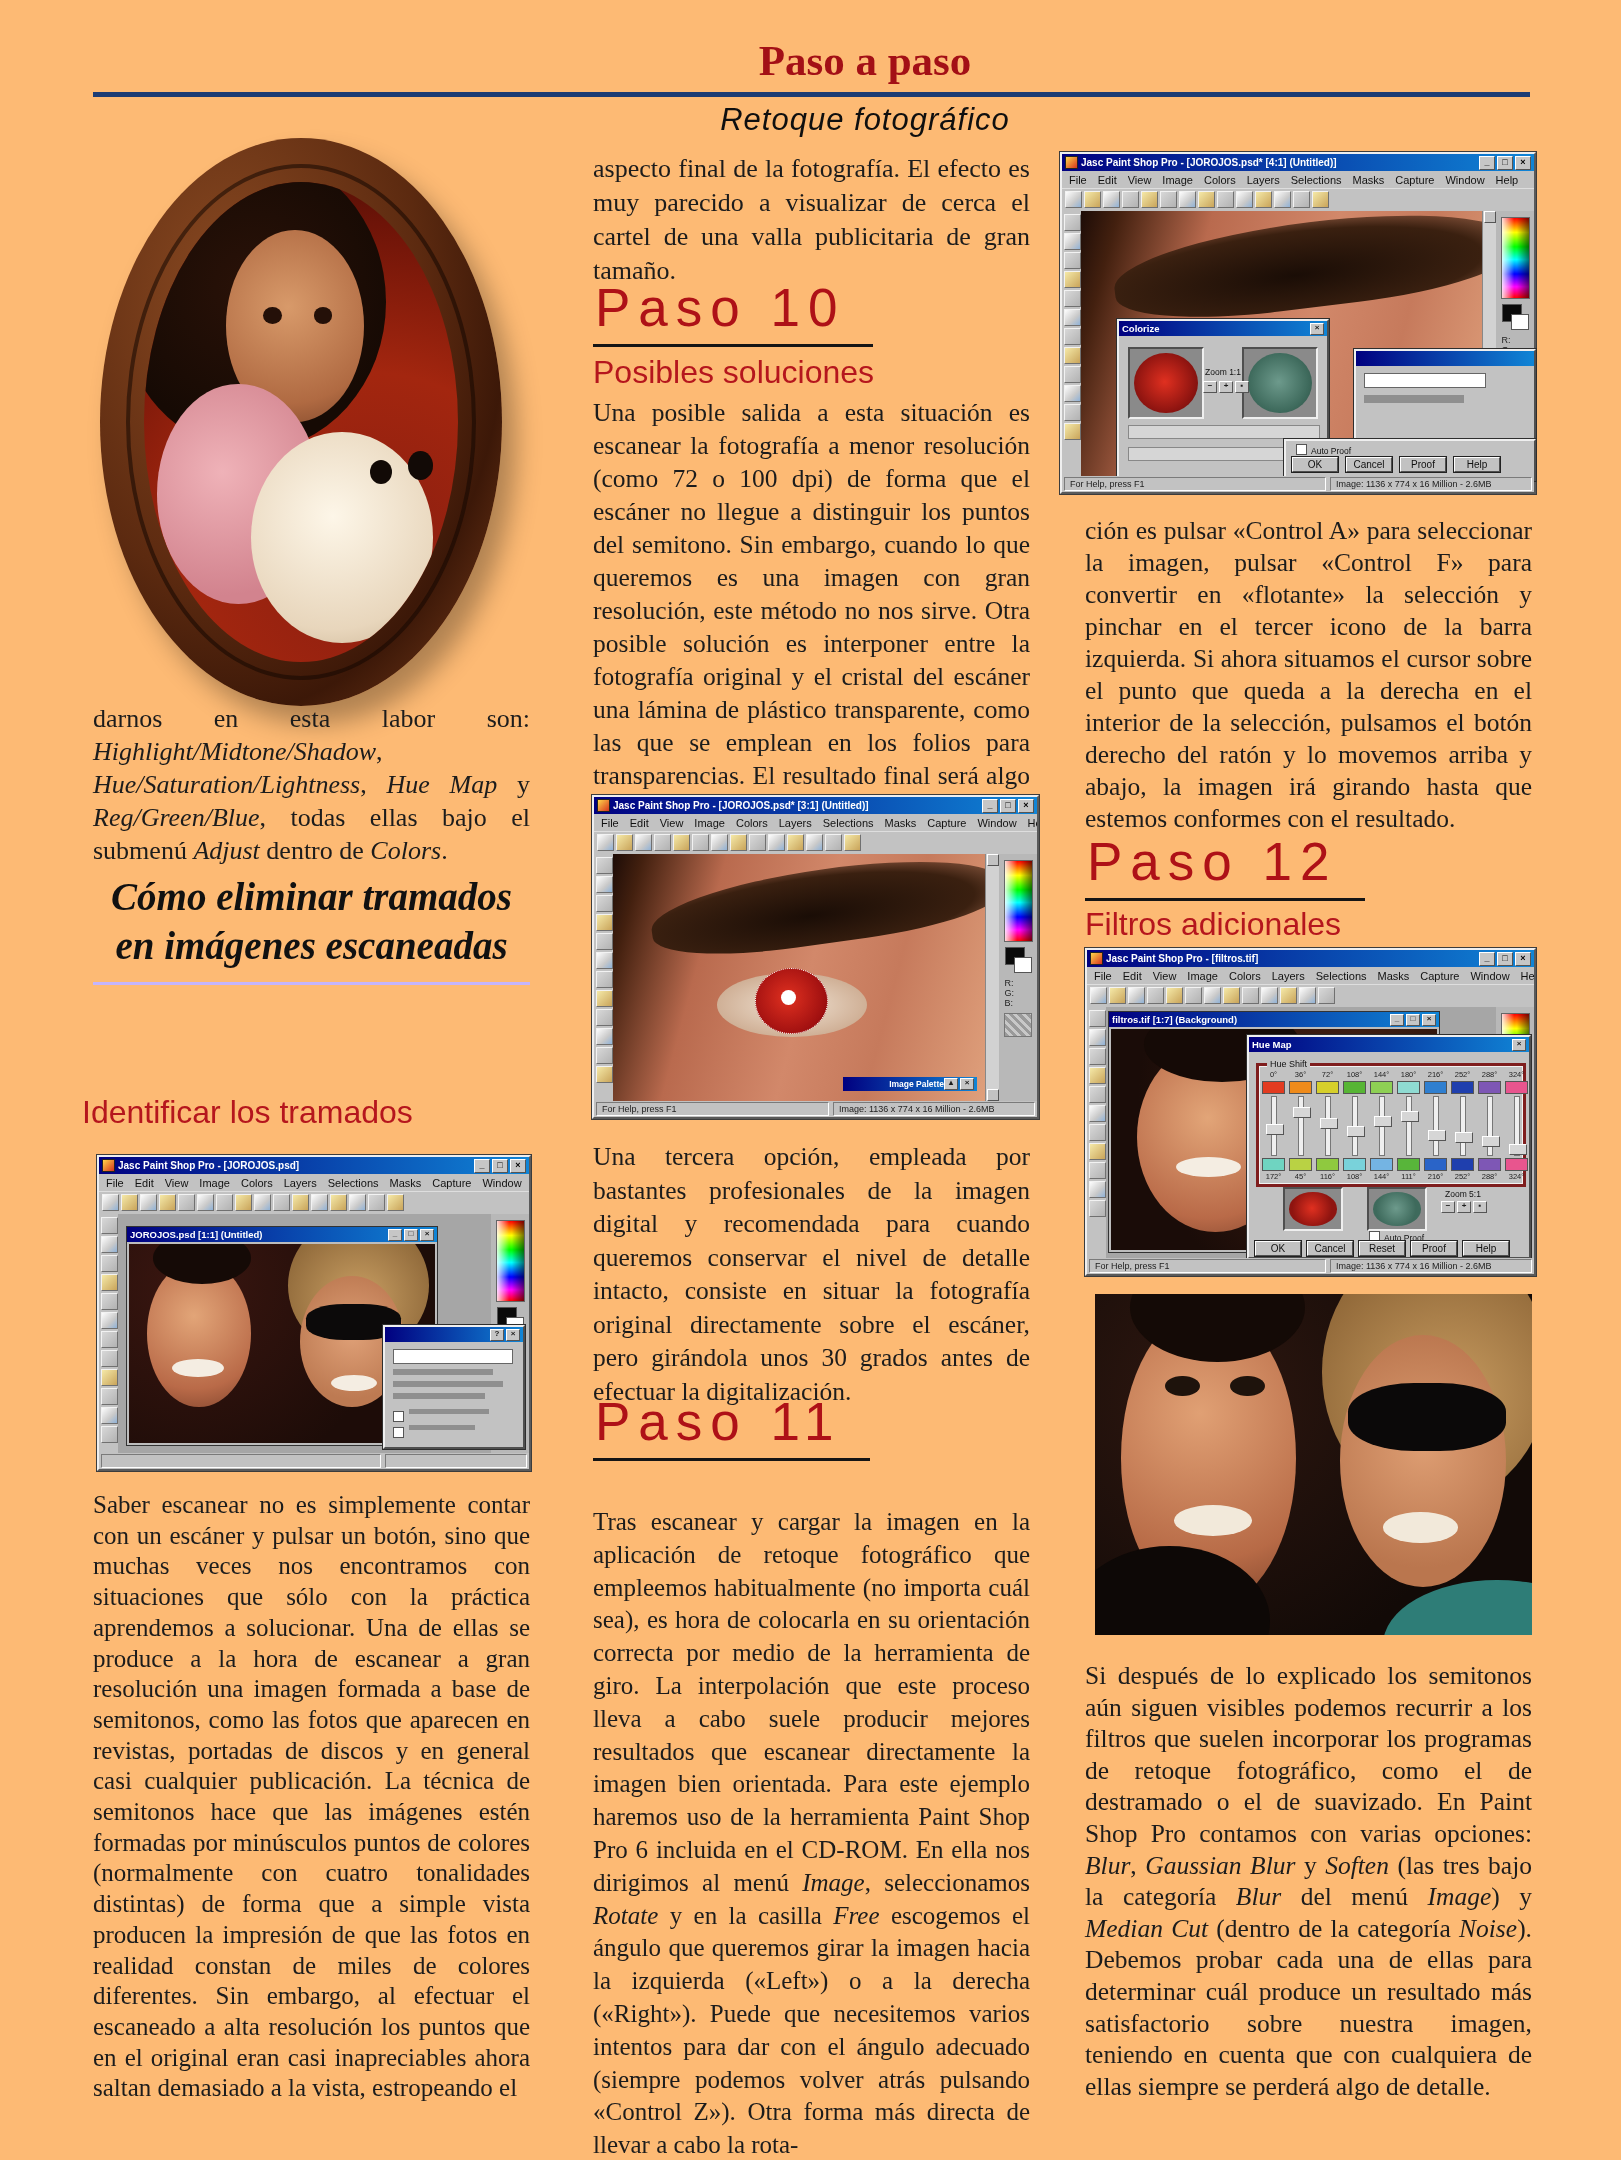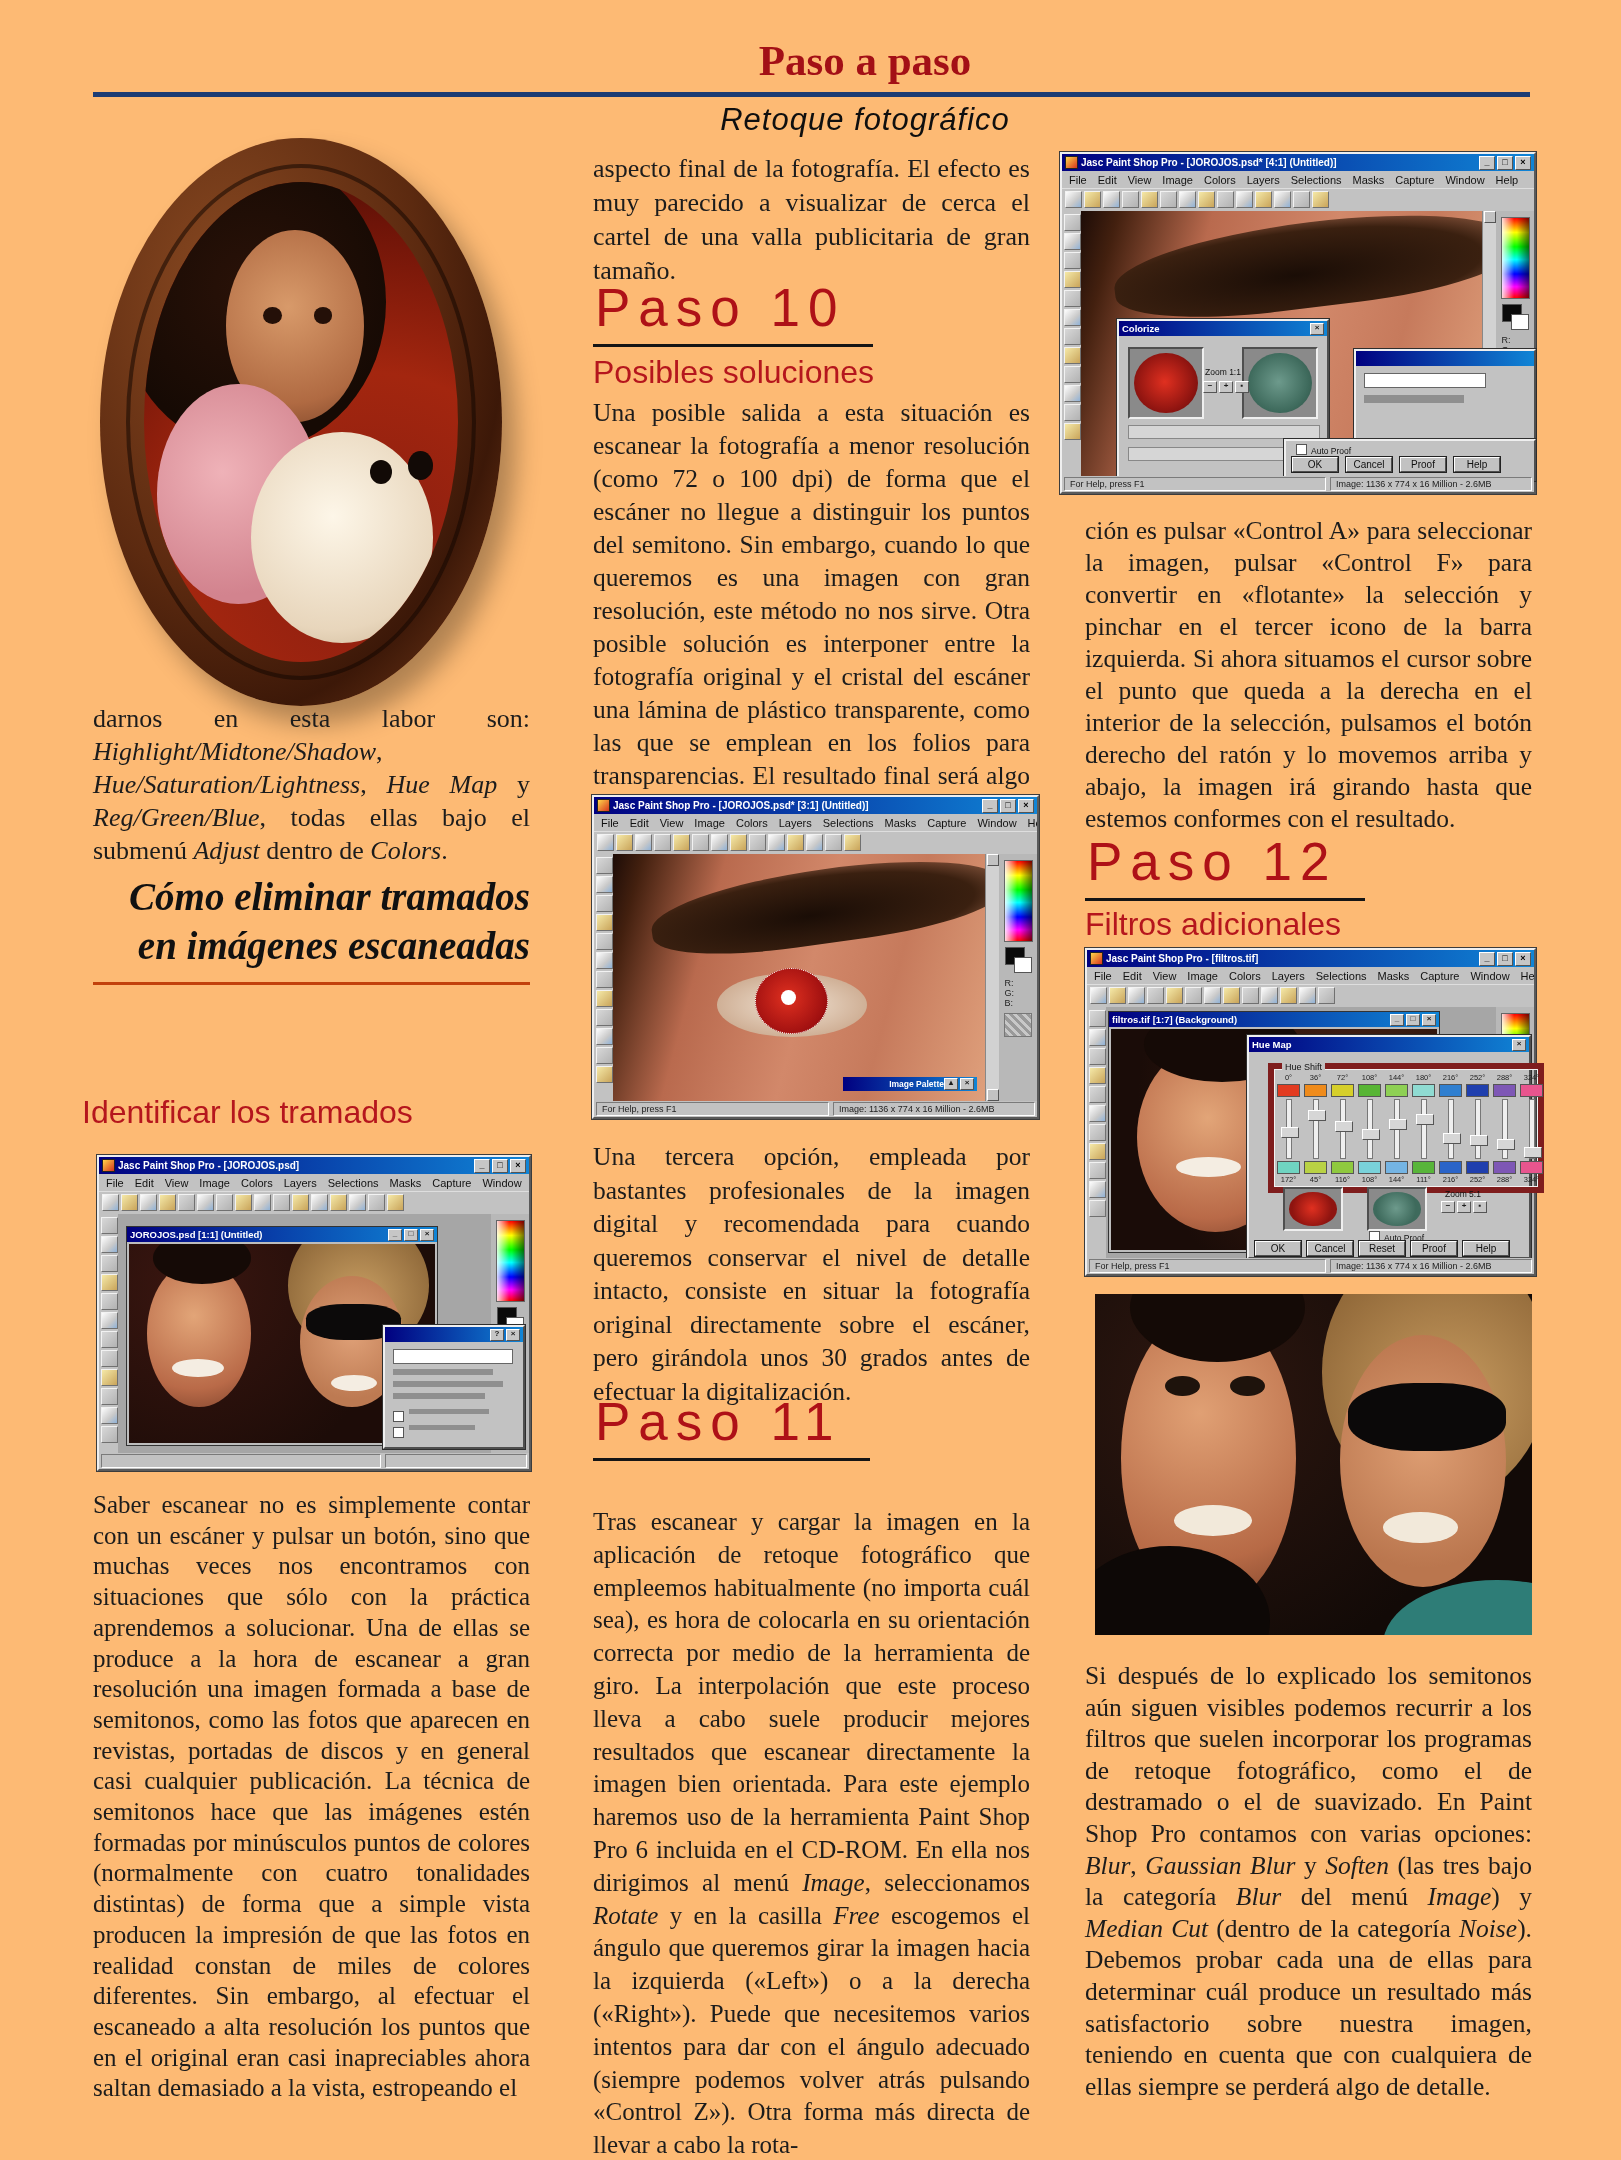--- a/index.html
+++ b/index.html
@@ -6,21 +6,21 @@
   #page{position:relative;width:1621px;height:2160px;background:#fdba74;overflow:hidden;
         font-family:"Liberation Serif",serif;color:#1c1c1c;}
   .abs{position:absolute;}
   .body-text{font-size:25px;line-height:31.5px;text-align:justify;}
   .it{font-style:italic;}
   
   .mag-title{font-family:"Liberation Serif",serif;font-weight:bold;font-size:43px;color:#a31016;text-align:center;}
   .mag-sub{font-family:"Liberation Sans",sans-serif;font-style:italic;font-size:31px;color:#0f0f0f;text-align:center;letter-spacing:1px;}
   .rule{background:#1c3c74;height:5px;}
   .how-title{font-family:"Liberation Serif",serif;font-weight:bold;font-style:italic;font-size:39px;
-             line-height:49px;text-align:right;border-bottom:3px solid #c2410c;padding-bottom:12px;color:#111;}
+             line-height:49px;text-align:center;border-bottom:3px solid #c4b5fd;padding-bottom:12px;color:#111;}
   .paso{font-family:"Liberation Sans",sans-serif;color:#ae1117;font-size:53px;letter-spacing:8px;
         border-bottom:3px solid #151515;padding:0 28px 8px 2px;display:inline-block;line-height:56px;}
   .subhead{font-family:"Liberation Sans",sans-serif;color:#b5161d;font-size:32px;line-height:36px;}
   
   .win{position:absolute;background:#bdbdbd;border:2px solid;border-color:#efefef #5a5a5a #5a5a5a #efefef;box-shadow:0 0 0 1px #3c3c3c;}
   .tb{height:17px;background:linear-gradient(90deg,#010080,#1085d6);display:flex;align-items:center;padding:0 3px;gap:3px;}
   .tb .appic{width:11px;height:11px;background:linear-gradient(135deg,#ffd54a,#d8341c);border:1px solid #222;flex:none;}
   .tt{color:#fff;font:bold 10px "Liberation Sans",sans-serif;white-space:nowrap;overflow:hidden;flex:1;}
   .wbtns{display:flex;gap:2px;flex:none;}
   .wb{width:14px;height:12px;background:#c6c6c6;border:1px solid;border-color:#fff #555 #555 #fff;
@@ -43,21 +43,21 @@
         font:9px "Liberation Sans",sans-serif;color:#222;}
   .scell{border:1px solid;border-color:#7a7a7a #fff #fff #7a7a7a;padding:0 5px;line-height:12px;overflow:hidden;white-space:nowrap;}
   .ctb{height:15px;background:linear-gradient(90deg,#010080,#1v85d6);background:linear-gradient(90deg,#010080,#1085d6);display:flex;align-items:center;padding:0 3px;gap:3px;}
   .ctb .tt{font:bold 9.5px "Liberation Sans",sans-serif;}
   .cwb{width:12px;height:10px;background:#c6c6c6;border:1px solid;border-color:#fff #555 #555 #fff;font:bold 8px "Liberation Sans",sans-serif;line-height:8px;text-align:center;}
   .dlg{position:absolute;background:#c2c2c2;border:2px solid;border-color:#efefef #4f4f4f #4f4f4f #efefef;box-shadow:0 0 0 1px #2e2e2e;}
   .btn{background:#c2c2c2;border:1px solid;border-color:#fff #4f4f4f #4f4f4f #fff;box-shadow:0 0 0 1px #222;
        font:10px "Liberation Sans",sans-serif;color:#111;text-align:center;padding:1px 0;min-width:44px;display:inline-block;}
   .well{border:2px solid;border-color:#4f4f4f #efefef #efefef #4f4f4f;background:#8a8a8a;position:absolute;overflow:hidden;}
   .mini{font:8.5px "Liberation Sans",sans-serif;color:#111;}
-  .grp{position:absolute;border:6px solid #7f1d1d;box-shadow:1px 1px 0 #f2f2f2 inset,-1px -1px 0 #f2f2f2 inset;margin-left:12px;}
+  .grp{position:absolute;border:3px solid #7f1d1d;box-shadow:1px 1px 0 #f2f2f2 inset,-1px -1px 0 #f2f2f2 inset;}
   .grplab{position:absolute;top:-7px;left:8px;background:#c2c2c2;font:9px "Liberation Sans",sans-serif;padding:0 3px;color:#111;}
   .hcols{position:absolute;display:flex;gap:4px;}
   .hcol{width:23px;display:flex;flex-direction:column;align-items:center;gap:2px;}
   .hlab{font:7.5px "Liberation Sans",sans-serif;color:#222;line-height:8px;}
   .hsw{width:21px;height:11px;border:1px solid #555;}
   .htrack{position:relative;width:4px;height:58px;background:#efefef;border:1px solid #777;}
   .hthumb{position:absolute;left:-6px;width:16px;height:9px;background:#d6d6d6;border:1px solid;border-color:#fff #555 #555 #fff;}
   .chk{width:9px;height:9px;background:#fff;border:1px solid #555;display:inline-block;vertical-align:-1px;margin-right:4px;}
   .vscroll{position:absolute;width:13px;background:#d2d2d2;border-left:1px solid #888;}
   .vscroll:before,.vscroll:after{content:"";position:absolute;left:1px;width:10px;height:10px;background:#c2c2c2;border:1px solid;border-color:#fff #555 #555 #fff;}

